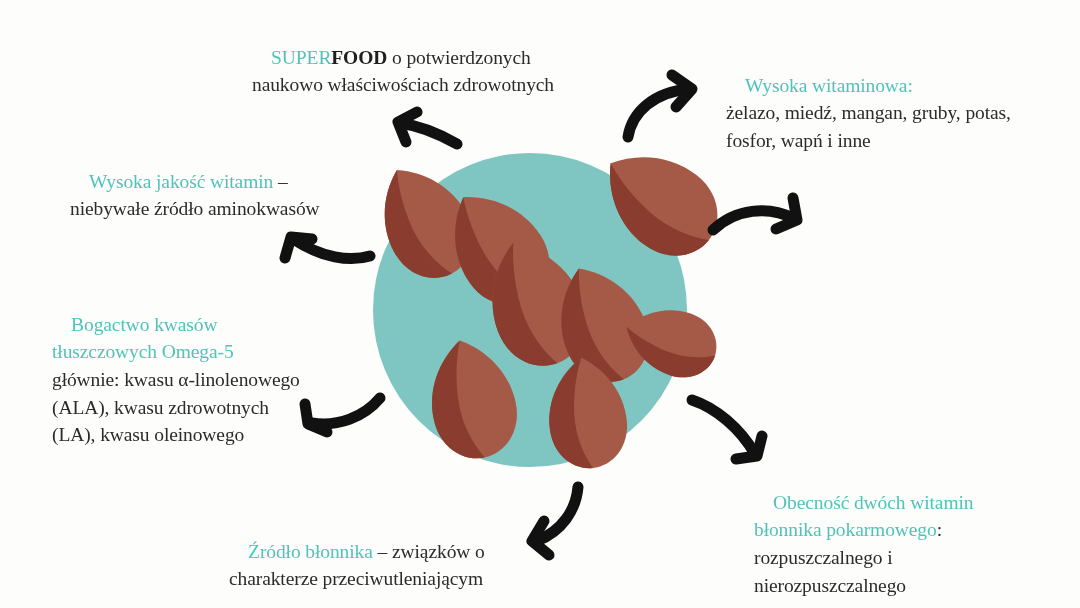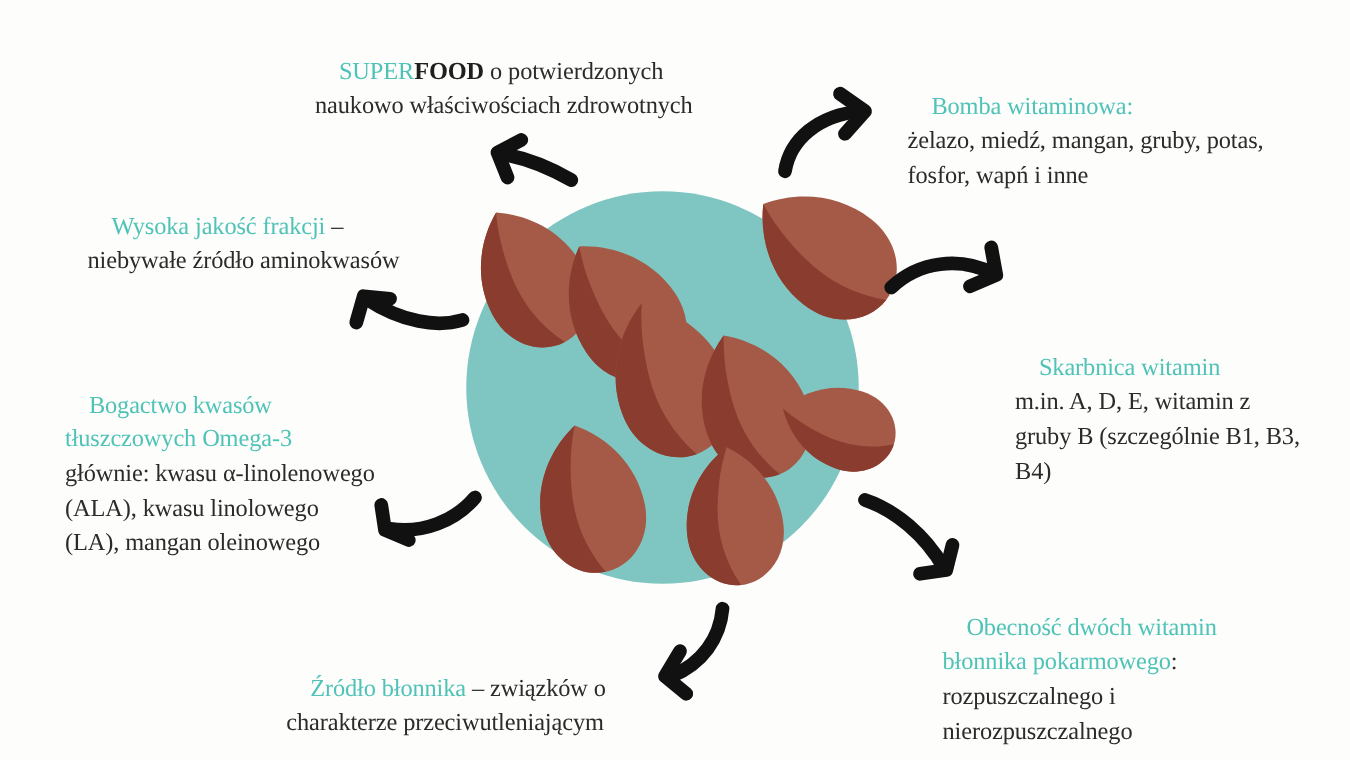--- a/index.html
+++ b/index.html
@@ -142,33 +142,30 @@
       </g>
 
     </g>
   </svg>
 
   <div class="block" id="b-superfood">
     <span class="hl">SUPER</span><span class="bold-dark">FOOD</span><span> o potwierdzonych naukowo właściwościach zdrowotnych</span>
   </div>
 
   <div class="block" id="b-vitamins">
-    <span class="hl">Bomba witaminowa:</span><br><span>żelazo, miedź, mangan, gruby, potas, fosfor, wapń i inne</span>
+    <span class="hl">Wysoka witaminowa:</span><br><span>żelazo, miedź, mangan, gruby, potas, fosfor, wapń i inne</span>
   </div>
 
   <div class="block" id="b-protein">
-    <span class="hl">Wysoka jakość frakcji</span><span> – niebywałe źródło aminokwasów</span>
+    <span class="hl">Wysoka jakość witamin</span><span> – niebywałe źródło aminokwasów</span>
   </div>
 
-  <div class="block" id="b-skarbnica">
-    <span class="hl">Skarbnica witamin</span><br><span>m.in. A, D, E, witamin z gruby B (szczególnie B1, B3, B4)</span>
-  </div>
 
   <div class="block" id="b-omega">
-    <span class="hl">Bogactwo kwasów tłuszczowych Omega-3</span><span> głównie: kwasu α-linolenowego (ALA), kwasu linolowego (LA), mangan oleinowego</span>
+    <span class="hl">Bogactwo kwasów tłuszczowych Omega-5</span><span> głównie: kwasu α-linolenowego (ALA), kwasu zdrowotnych (LA), kwasu oleinowego</span>
   </div>
 
   <div class="block" id="b-blonnik">
     <span class="hl">Obecność dwóch witamin błonnika pokarmowego</span><span>: rozpuszczalnego i nierozpuszczalnego</span>
   </div>
 
   <div class="block" id="b-lignany">
     <span class="hl">Źródło błonnika</span><span> – związków o charakterze przeciwutleniającym</span>
   </div>
 

